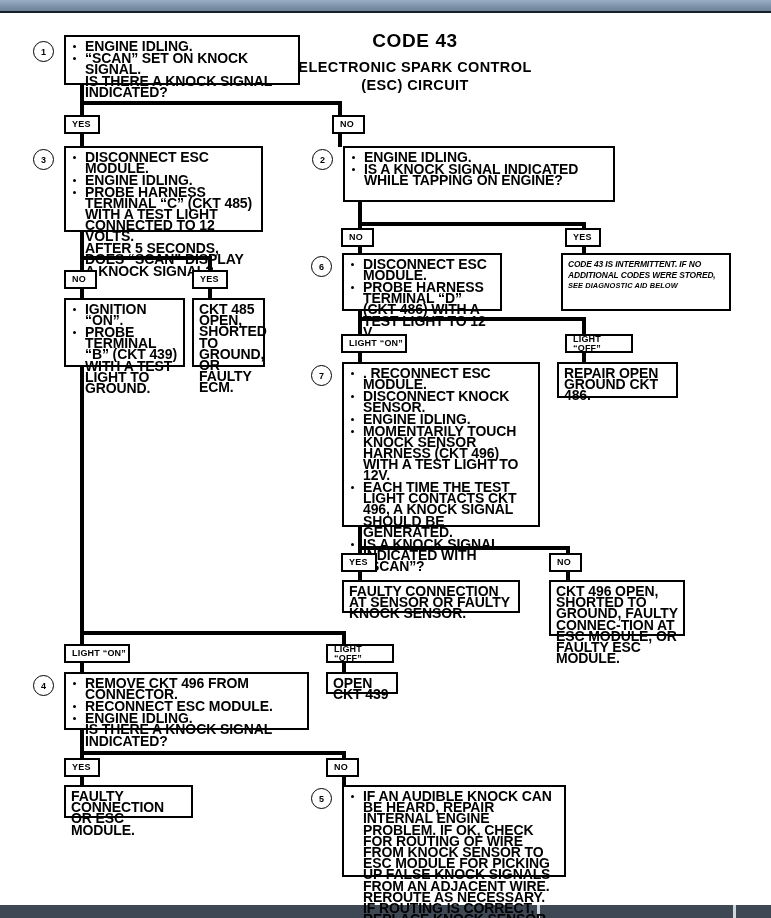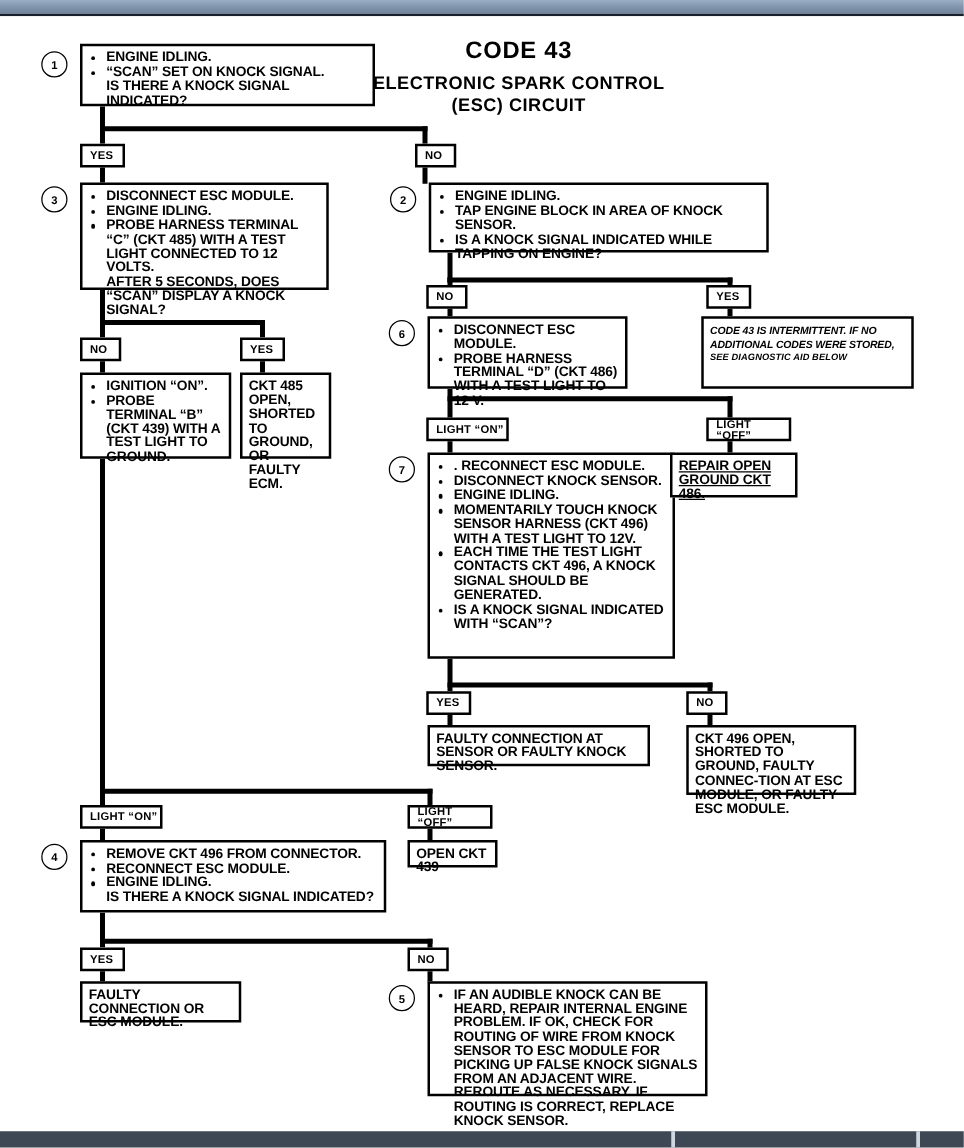--- a/index.html
+++ b/index.html
@@ -29,21 +29,21 @@
   .sheet{position:absolute;left:0;top:13px;width:771px;height:892px;background:#fff;}
 
   
   .box{
     position:absolute;
     box-sizing:border-box;
     border:2px solid #000;
     background:#fff;
     color:#000;
     font-weight:bold;
-    font-size:11px;
+    font-size:14px;
     line-height:11.2px;
     letter-spacing:-0.1px;
     padding:4px 5px 4px 5px;
     z-index:3;
   }
   .box.small{font-size:8.4px;line-height:10.6px;}
   .tag{
     position:absolute;
     box-sizing:border-box;
     border:2px solid #000;
@@ -160,21 +160,20 @@
 
     <div class="v" style="left:80px;top:354px;height:268px;"></div>
     <div class="h" style="left:80px;top:618px;width:266px;"></div>
     <div class="v" style="left:80px;top:618px;height:14px;"></div>
     <div class="v" style="left:342px;top:618px;height:14px;"></div>
 
     <div class="step" style="left:312px;top:136px;">2</div>
     <div class="box" style="left:343px;top:133px;width:272px;height:56px;">
       <ul class="bl">
         <li>ENGINE IDLING.</li>
-        <li>TAP ENGINE BLOCK IN AREA OF KNOCK SENSOR.</li>
         <li>IS A KNOCK SIGNAL INDICATED WHILE TAPPING ON ENGINE?</li>
       </ul>
     </div>
 
     <div class="v" style="left:358px;top:189px;height:24px;"></div>
     <div class="h" style="left:358px;top:209px;width:228px;"></div>
     <div class="v" style="left:582px;top:209px;height:12px;"></div>
     <div class="v" style="left:358px;top:209px;height:12px;"></div>
 
     <div class="tag" style="left:341px;top:215px;width:33px;height:19px;">NO</div>
@@ -211,21 +210,21 @@
       <ul class="bl">
         <li>. RECONNECT ESC MODULE.</li>
         <li>DISCONNECT KNOCK SENSOR.</li>
         <li>ENGINE IDLING.</li>
         <li>MOMENTARILY TOUCH KNOCK SENSOR HARNESS (CKT 496) WITH A TEST LIGHT TO 12V.</li>
         <li>EACH TIME THE TEST LIGHT CONTACTS CKT 496, A KNOCK SIGNAL SHOULD BE GENERATED.</li>
         <li>IS A KNOCK SIGNAL INDICATED WITH “SCAN”?</li>
       </ul>
     </div>
 
-    <div class="box" style="left:536px;top:349px;width:102px;height:36px;text-decoration:underline;">
+    <div class="box" style="left:557px;top:349px;width:121px;height:36px;">
       <p class="plain">REPAIR OPEN GROUND CKT 486.</p>
     </div>
 
     <div class="v" style="left:358px;top:514px;height:26px;"></div>
     <div class="h" style="left:358px;top:533px;width:212px;"></div>
     <div class="v" style="left:566px;top:533px;height:9px;"></div>
 
     <div class="tag" style="left:341px;top:540px;width:36px;height:19px;">YES</div>
     <div class="tag" style="left:549px;top:540px;width:33px;height:19px;">NO</div>
 

